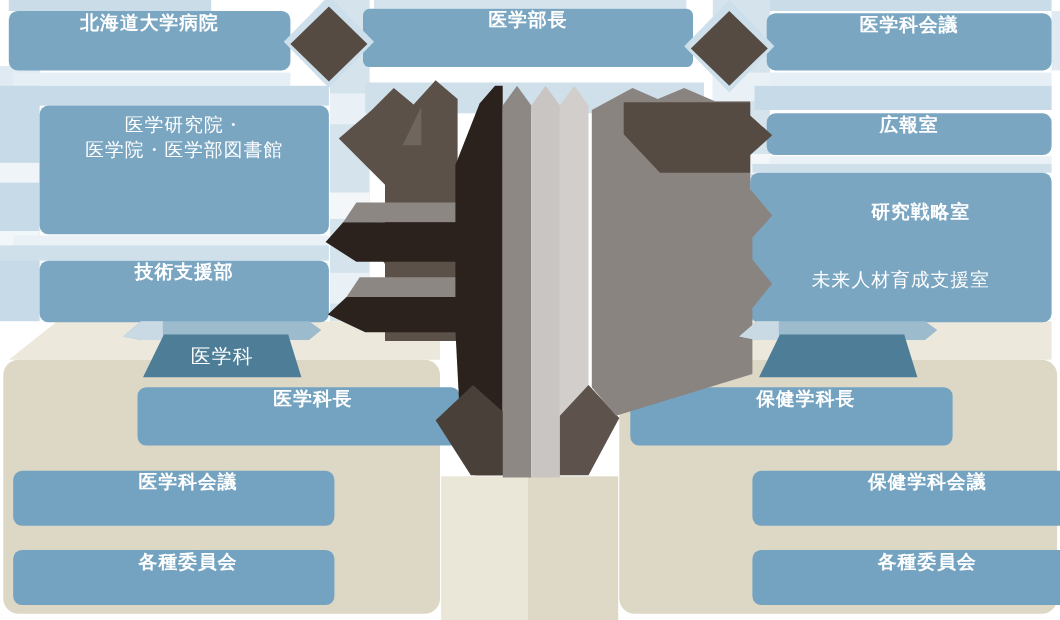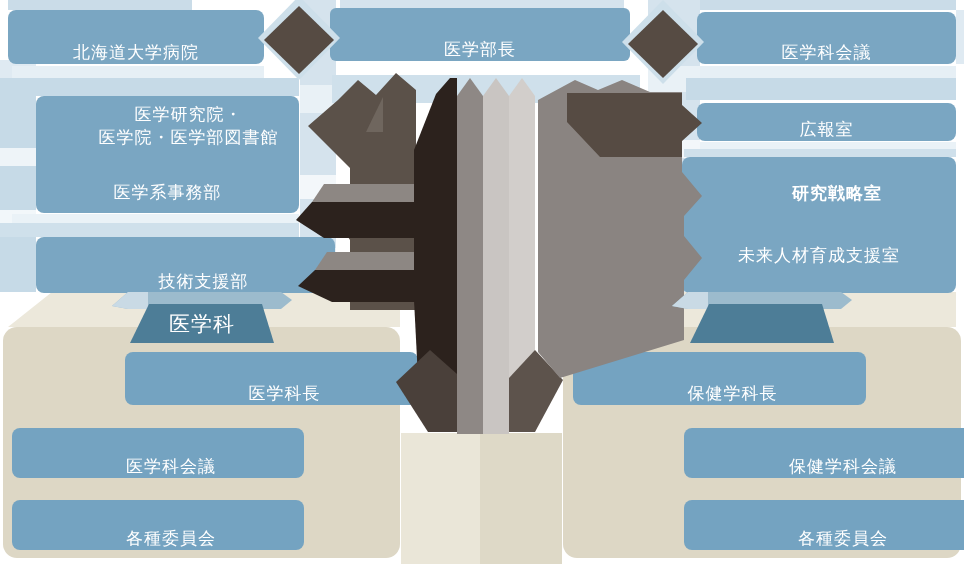--- a/index.html
+++ b/index.html
@@ -7,32 +7,32 @@
     position:relative;width:964px;height:564px;overflow:hidden;
     background:#ffffff;
     font-family:"DejaVu Sans","Liberation Sans",sans-serif;
   }
   .stage svg{position:absolute;left:0;top:0;pointer-events:none;}
   .bg{z-index:1;}
   .nodes{position:absolute;left:0;top:0;width:964px;height:564px;z-index:2;}
   .art{z-index:3;}
   .toplabels{position:absolute;left:0;top:0;width:964px;height:564px;z-index:4;pointer-events:none;}
   .box{
-    position:absolute;display:flex;align-items:flex-end;justify-content:center;
+    position:absolute;display:flex;align-items:flex-start;justify-content:center;
     background:#7aa6c2;border-radius:8px;color:#ffffff;
-    font-size:17px;letter-spacing:1px;text-align:center;line-height:1.35;
+    font-size:17px;letter-spacing:1px;text-align:center;line-height:1.35;font-weight:bold;
   }
   .box.inner{background:#74a3c1;padding-left:26px;}
   .floatlabel{
     position:absolute;display:flex;align-items:center;justify-content:center;
     color:#ffffff;font-size:17px;letter-spacing:1px;text-align:center;line-height:1.35;
   }
   .tablabel{
     position:absolute;display:flex;align-items:center;justify-content:center;
-    color:#ffffff;font-size:21px;letter-spacing:1px;
+    color:#ffffff;font-size:18px;letter-spacing:1px;
   }
 </style>
 </head>
 <body>
 
 <div class="stage">
 
   <svg class="bg" width="964" height="564" viewBox="0 0 964 564">
     <g>
 
@@ -78,29 +78,26 @@
       <rect x="480" y="433" width="82" height="131" fill="#ded9c7"></rect>
     </g>
   </svg>
 
   <div class="nodes">
     <div class="box" style="left:8px;top:10px;width:256px;height:54px;">
       <span>北海道大学病院</span>
     </div>
 
     <div class="box" style="left:36px;top:96px;width:263px;height:117px;"></div>
-    <div class="floatlabel" style="left:36px;top:100px;width:263px;height:52px;flex-direction:column;padding-left:21px;">
+    <div class="floatlabel" style="left:36px;top:100px;width:263px;height:52px;flex-direction:column;">
       <span>医学研究院・</span>
       <span>医学院・医学部図書館</span>
     </div>
-    <div class="floatlabel" style="left:36px;top:172px;width:263px;height:40px;">
-      <span>医学系事務部</span>
-    </div>
 
-    <div class="box" style="left:36px;top:237px;width:263px;height:56px;padding-left:36px;">
+    <div class="box" style="left:36px;top:237px;width:263px;height:56px;">
       <span>技術支援部</span>
     </div>
 
     <div class="box" style="left:330px;top:8px;width:300px;height:53px;border-radius:6px;">
       <span>医学部長</span>
     </div>
 
     <div class="box" style="left:697px;top:12px;width:259px;height:52px;">
       <span>医学科会議</span>
     </div>

